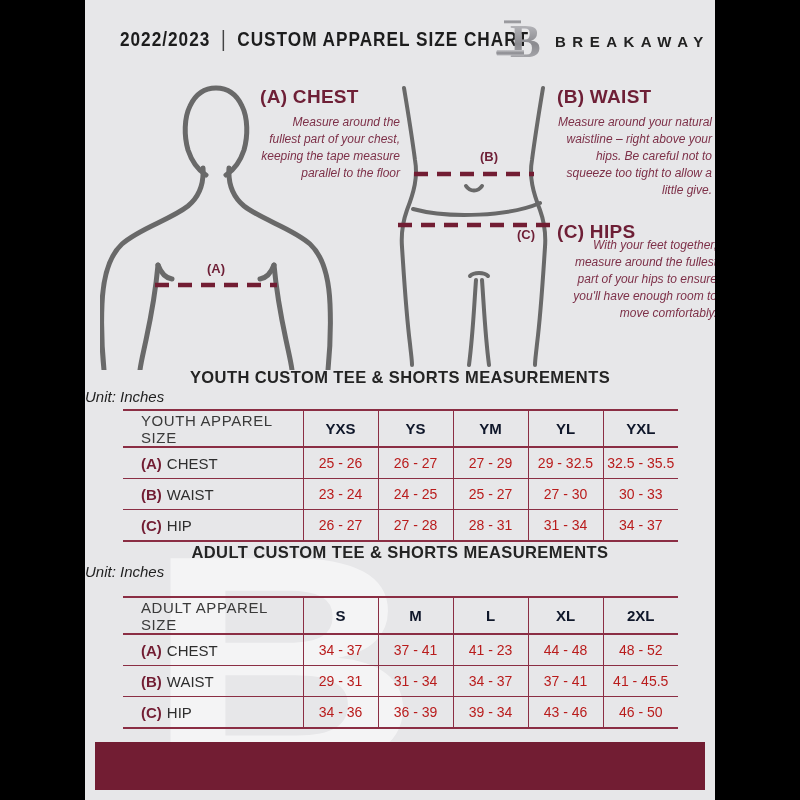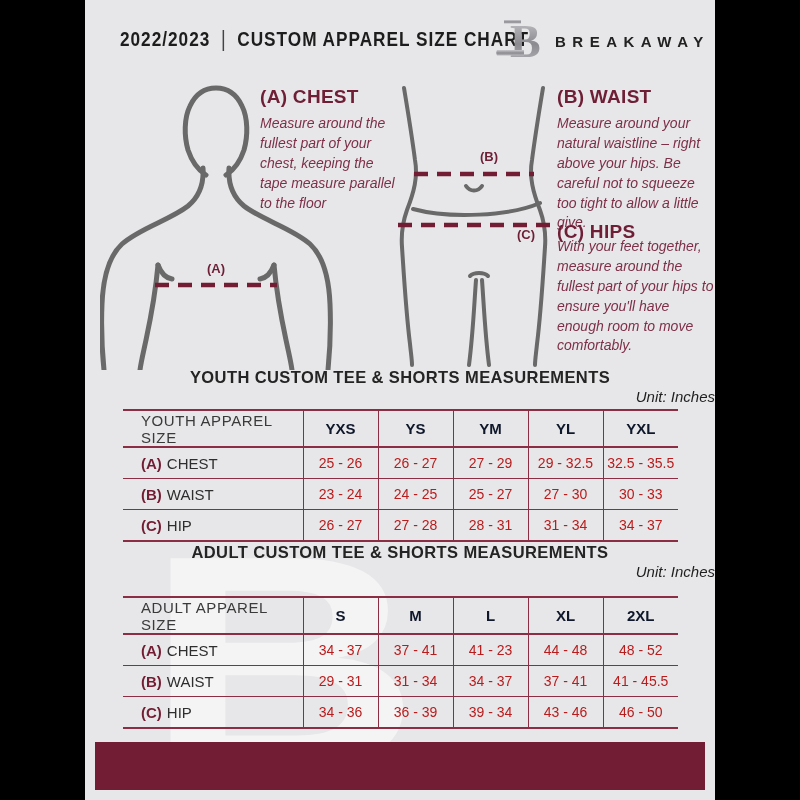--- a/index.html
+++ b/index.html
@@ -21,26 +21,26 @@
   .brand{position:absolute;left:470px;top:33px;font-size:15px;font-weight:bold;
     letter-spacing:6.5px;color:#222;}
   
   .fig{position:absolute;}
   .fig path,.fig line{fill:none;stroke:var(--figure,#696969);stroke-width:5;stroke-linecap:round;}
   .fig .dash{stroke:var(--maroon,#7c1f36);stroke-width:4.5;stroke-dasharray:14 9;stroke-linecap:butt;}
   .fig-lower path{stroke-width:4;}
   .ptlabel{position:absolute;font-size:13px;font-weight:bold;color:var(--heading,#6e1f36);}
   .guide-h{position:absolute;font-size:19px;font-weight:bold;letter-spacing:.3px;
     color:var(--heading,#6e1f36);}
-  .guide-p{position:absolute;font-size:14px;font-style:italic;line-height:1.42;
-    color:var(--bodytext,#7d3048);}
+  .guide-p{position:absolute;font-size:12px;font-style:italic;line-height:1.42;
+    color:var(--bodytext,#7d3048);text-align:right;}
   
   .tbl-title{position:absolute;left:0;width:630px;text-align:center;
     font-size:16.5px;font-weight:bold;letter-spacing:.4px;color:#242424;z-index:2;}
-  .tbl-unit{position:absolute;left:0;width:630px;text-align:right;
+  .tbl-unit{position:absolute;left:0;width:630px;text-align:left;
     font-size:15px;font-style:italic;color:#1f1f1f;z-index:2;}
   table.size-table{position:absolute;left:38px;width:555px;border-collapse:collapse;
     table-layout:fixed;z-index:2;
     border-top:2px solid var(--line,#8b2e44);border-bottom:2px solid var(--line,#8b2e44);}
   .size-table th,.size-table td{padding:0;background:transparent;}
   .size-table thead th{height:35px;font-size:15px;color:#0f172a;border-bottom:2px solid var(--line,#8b2e44);}
   .size-table thead th.lbl{font-weight:400;color:#3a3a3a;letter-spacing:.6px;text-align:left;padding-left:18px;}
   .size-table tbody td{height:30px;font-size:14px;color:#b91c1c;text-align:center;}
   .size-table tbody tr + tr td{border-top:1.5px solid var(--line,#8b2e44);}
   .size-table th:not(:first-child),.size-table td:not(:first-child){border-left:1.5px solid var(--line,#8b2e44);}

